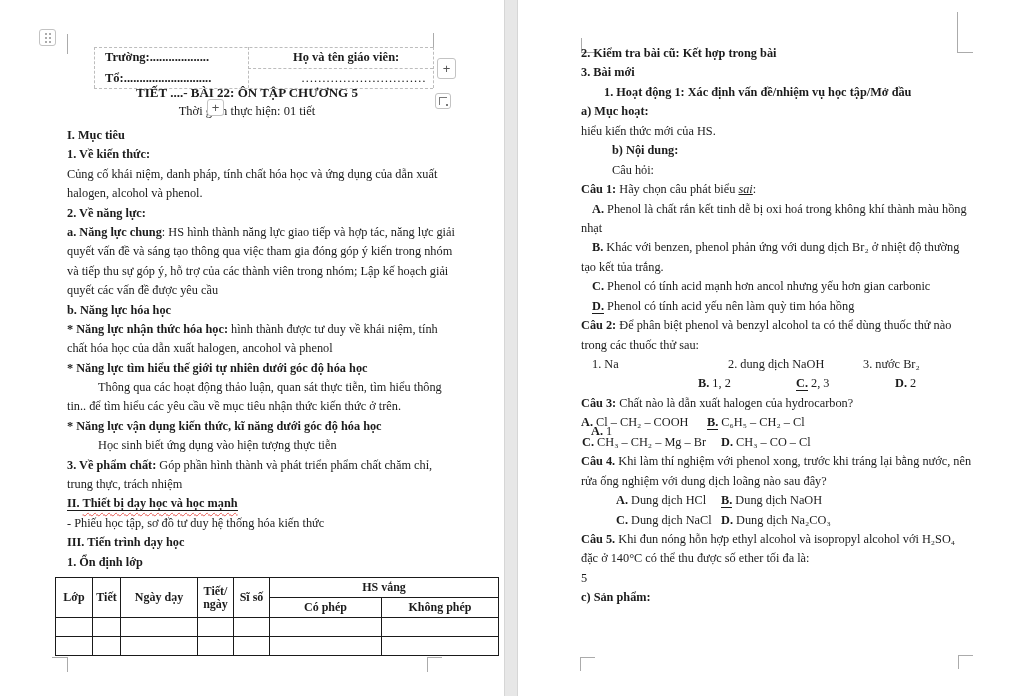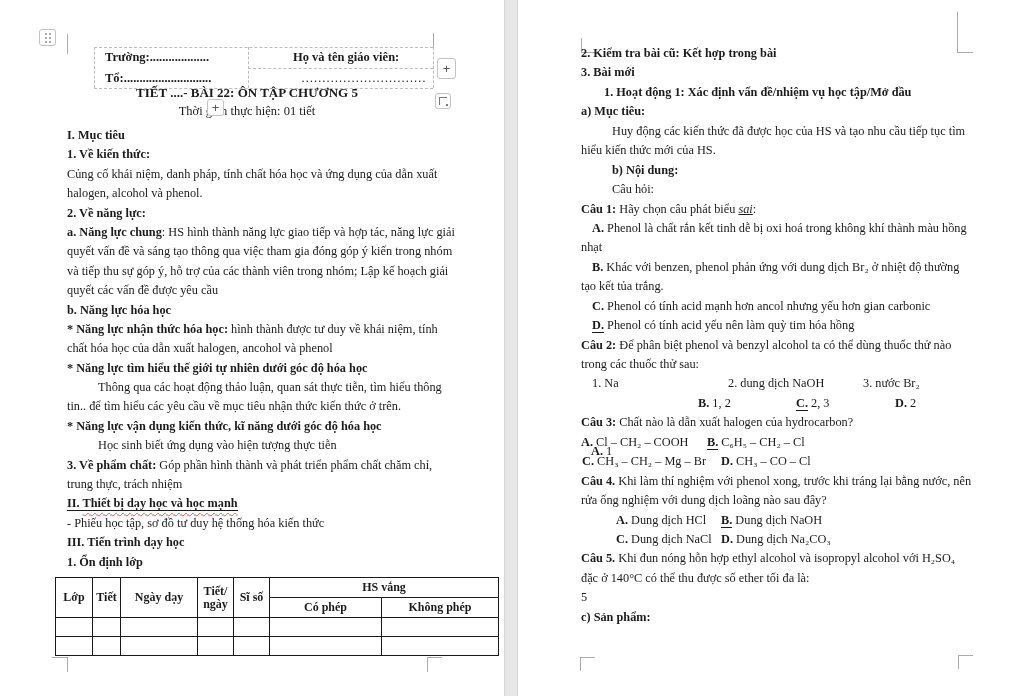--- a/index.html
+++ b/index.html
@@ -165,22 +165,21 @@
   <div class="mk" style="left:439px;top:52px;width:16px;height:1px;"></div>
   <div class="mk" style="left:62px;top:657px;width:15px;height:1px;"></div>
   <div class="mk" style="left:62px;top:657px;width:1px;height:14px;"></div>
   <div class="mk" style="left:440px;top:655px;width:15px;height:1px;"></div>
   <div class="mk" style="left:440px;top:655px;width:1px;height:14px;"></div>
 
   <div class="abs" id="body2" style="left:63px;top:44px;width:362px;">
       <div class="line"><span class="b">2. Kiểm tra bài cũ: Kết hợp trong bài</span></div>
       <div class="line"><span class="b">3. Bài mới</span></div>
       <div class="line" style="padding-left: 23px;"><span class="b">1. Hoạt động 1: Xác định vấn đề/nhiệm vụ học tập/Mở đầu</span></div>
-      <div class="line"><span class="b">a) Mục tiêu:</span></div>
-      <div class="line jf" style="padding-left: 31px;"><span>Huy động các kiến thức đã được học của HS và tạo nhu cầu tiếp tục tìm</span></div>
+      <div class="line"><span class="b">a) Mục hoạt:</span></div>
       <div class="line"><span>hiểu kiến thức mới của HS.</span></div>
       <div class="line" style="padding-left: 31px;"><span class="b">b) Nội dung:</span></div>
       <div class="line" style="padding-left: 31px;"><span>Câu hỏi:</span></div>
       <div class="line"><span class="b">Câu 1:</span><span> Hãy chọn câu phát biểu </span><span class="i">sai</span><span>:</span></div>
       <div class="line jf" style="padding-left: 11px;"><span class="b">A.</span><span> Phenol là chất rắn kết tinh dễ bị oxi hoá trong không khí thành màu hồng</span></div>
       <div class="line"><span>nhạt</span></div>
       <div class="line jf" style="padding-left: 11px;"><span class="b">B.</span><span> Khác với benzen, phenol phản ứng với dung dịch Br₂ ở nhiệt độ thường</span></div>
       <div class="line"><span>tạo kết tủa trắng.</span></div>
       <div class="line" style="padding-left: 11px;"><span class="b">C.</span><span> Phenol có tính acid mạnh hơn ancol nhưng yếu hơn gian carbonic</span></div>
       <div class="line" style="padding-left: 11px;"><span class="b u">D.</span><span> Phenol có tính acid yếu nên làm quỳ tim hóa hồng</span></div>

